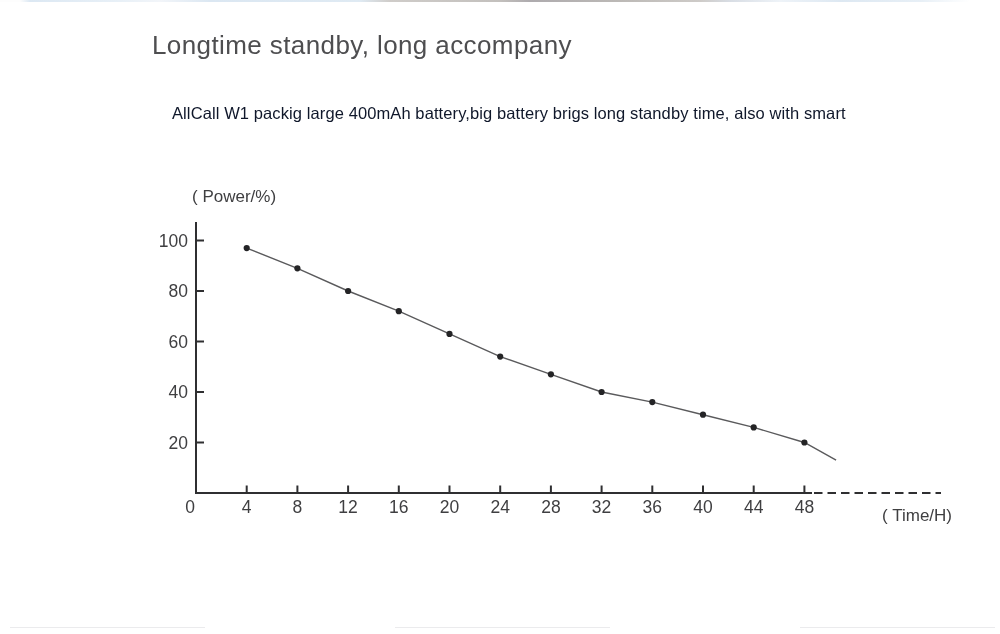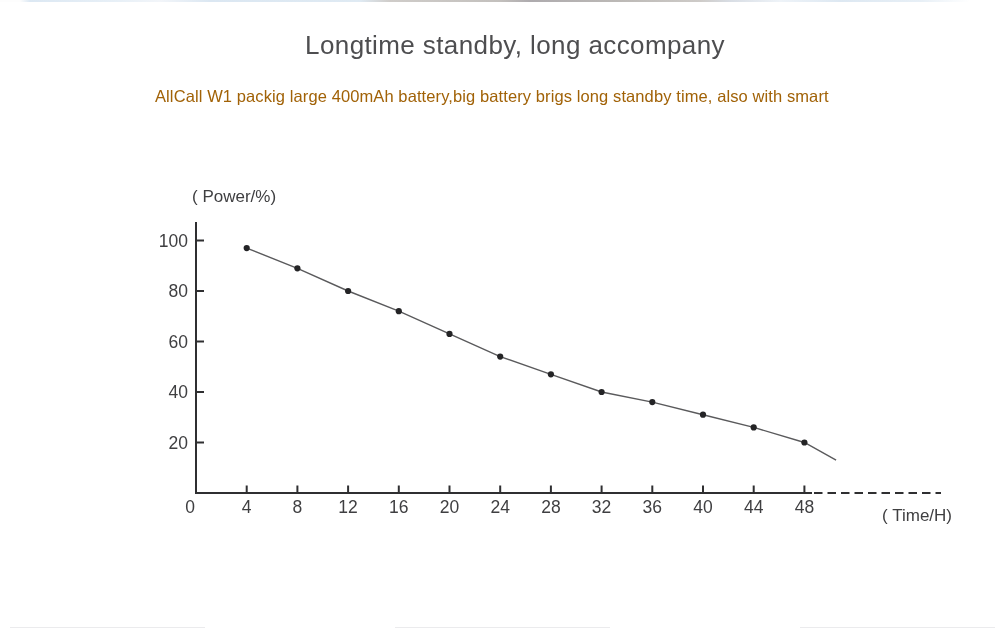--- a/index.html
+++ b/index.html
@@ -30,36 +30,35 @@
       #d8dde4 73%, #eef3f8 78%,
       #dde8f2 84%, #e7eff6 92%,
       #ffffff 97%);
   }
   .title {
     position: absolute;
     left: 152px;
     top: 30px;
     width: 726px;
     margin: 0;
-    text-align: center;
     font-size: 26px;
     font-weight: 400;
     letter-spacing: 0.4px;
     color: #4e4e50;
   }
   .desc {
     position: absolute;
     left: 155px;
     top: 84px;
     width: 740px;
-    margin: 0;
+    margin: 17px;
     font-size: 16.5px;
     line-height: 24px;
     letter-spacing: 0.1px;
-    color: #a16207;
+    color: #0f172a;
   }
   .chart-svg {
     position: absolute;
     left: 0;
     top: 0;
     width: 1000px;
     height: 634px;
   }
   .chart-svg text {
     font-family: "Liberation Sans", "DejaVu Sans", sans-serif;

